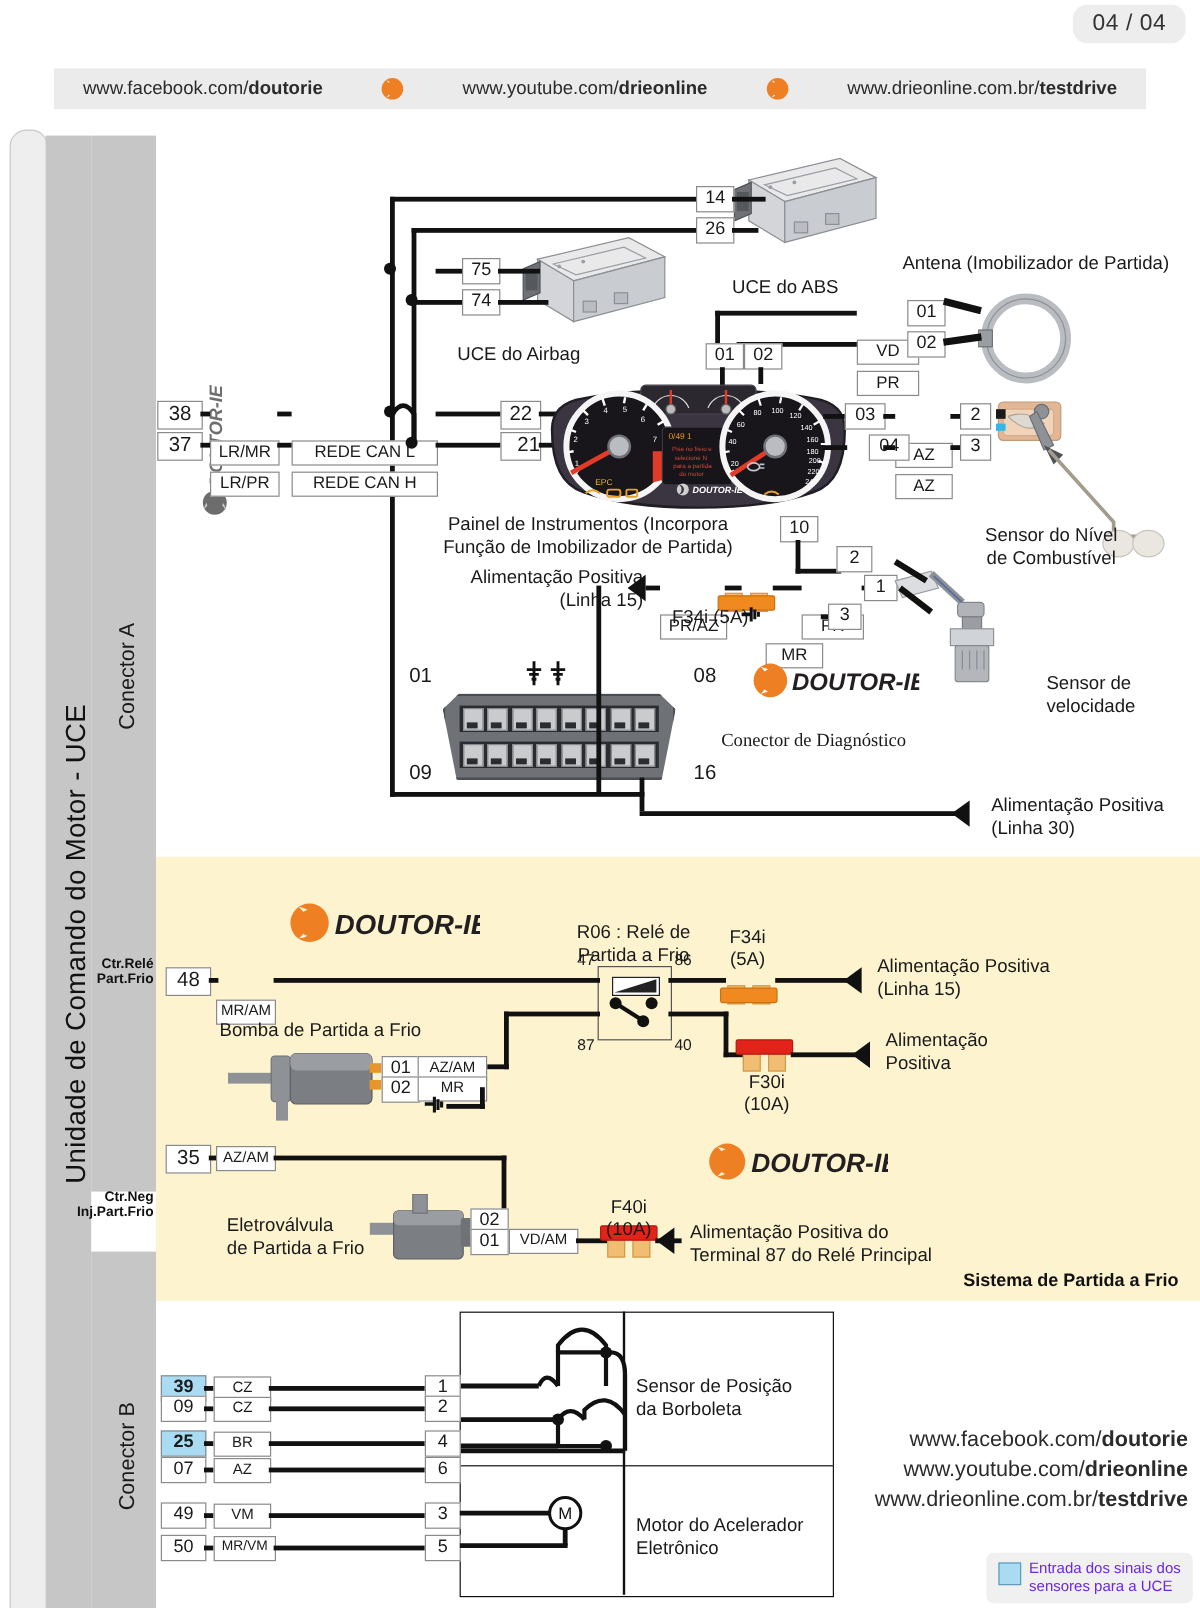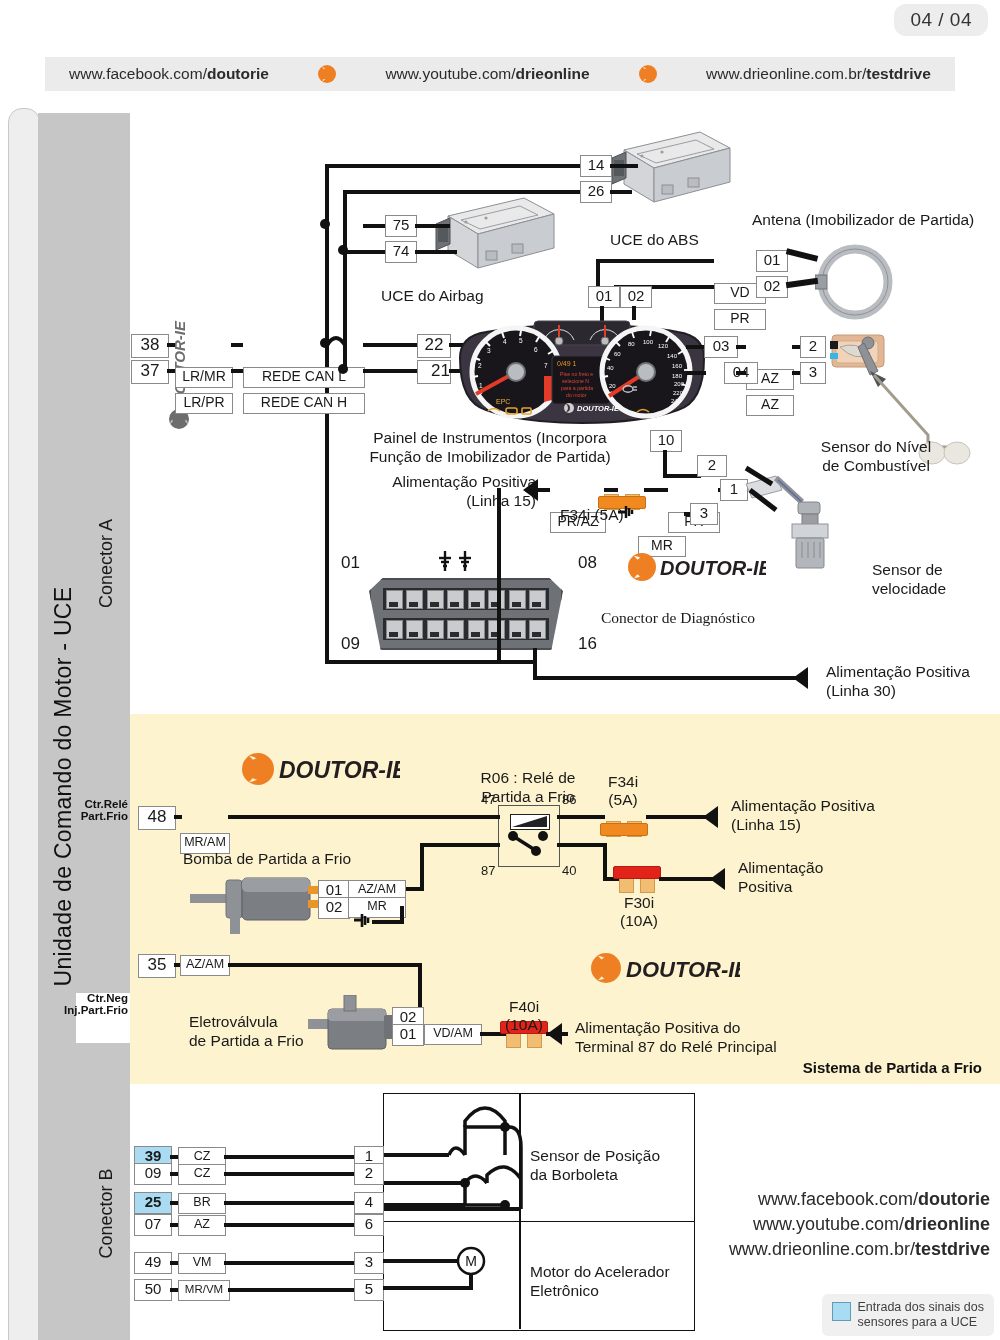--- a/index.html
+++ b/index.html
@@ -68,21 +68,21 @@
   #obd .bank{position:absolute;left:14px;background:#2a2c2f;height:22px;width:166px;display:flex;justify-content:space-between;align-items:center;padding:0 3px;box-sizing:border-box;}
   #obd .sl{width:15px;height:17px;background:#c9cbcd;border:1px solid #85888c;position:relative;}
   #obd .sl:after{content:"";position:absolute;left:2px;bottom:1px;width:9px;height:5px;background:#2a2c2f;}
 
   
   .tbox{position:absolute;border:1.5px solid #111;background:#fff;}
 
   
   #legend{right:6px;bottom:4px;background:#f0f0f0;border-radius:6px;padding:6px 10px;display:flex;gap:7px;align-items:flex-start;}
   #legend .sw{width:17px;height:17px;background:#a9dcf3;border:1px solid #5e9cb7;flex:0 0 auto;margin-top:2px;}
-  #legend .txt{font-size:12.5px;line-height:15px;color:#404040;}
+  #legend .txt{font-size:12.5px;line-height:15px;color:#6d28d9;}
   #footer-links{right:10px;bottom:78px;text-align:right;font-size:18px;line-height:25px;color:#2b2b2b;}
   #footer-links b{font-weight:bold;}
 
   
   .ecuModule{position:absolute;}
 </style>
 </head>
 <body>
 
 <div class="abs" id="page-badge">04 / 04</div>

